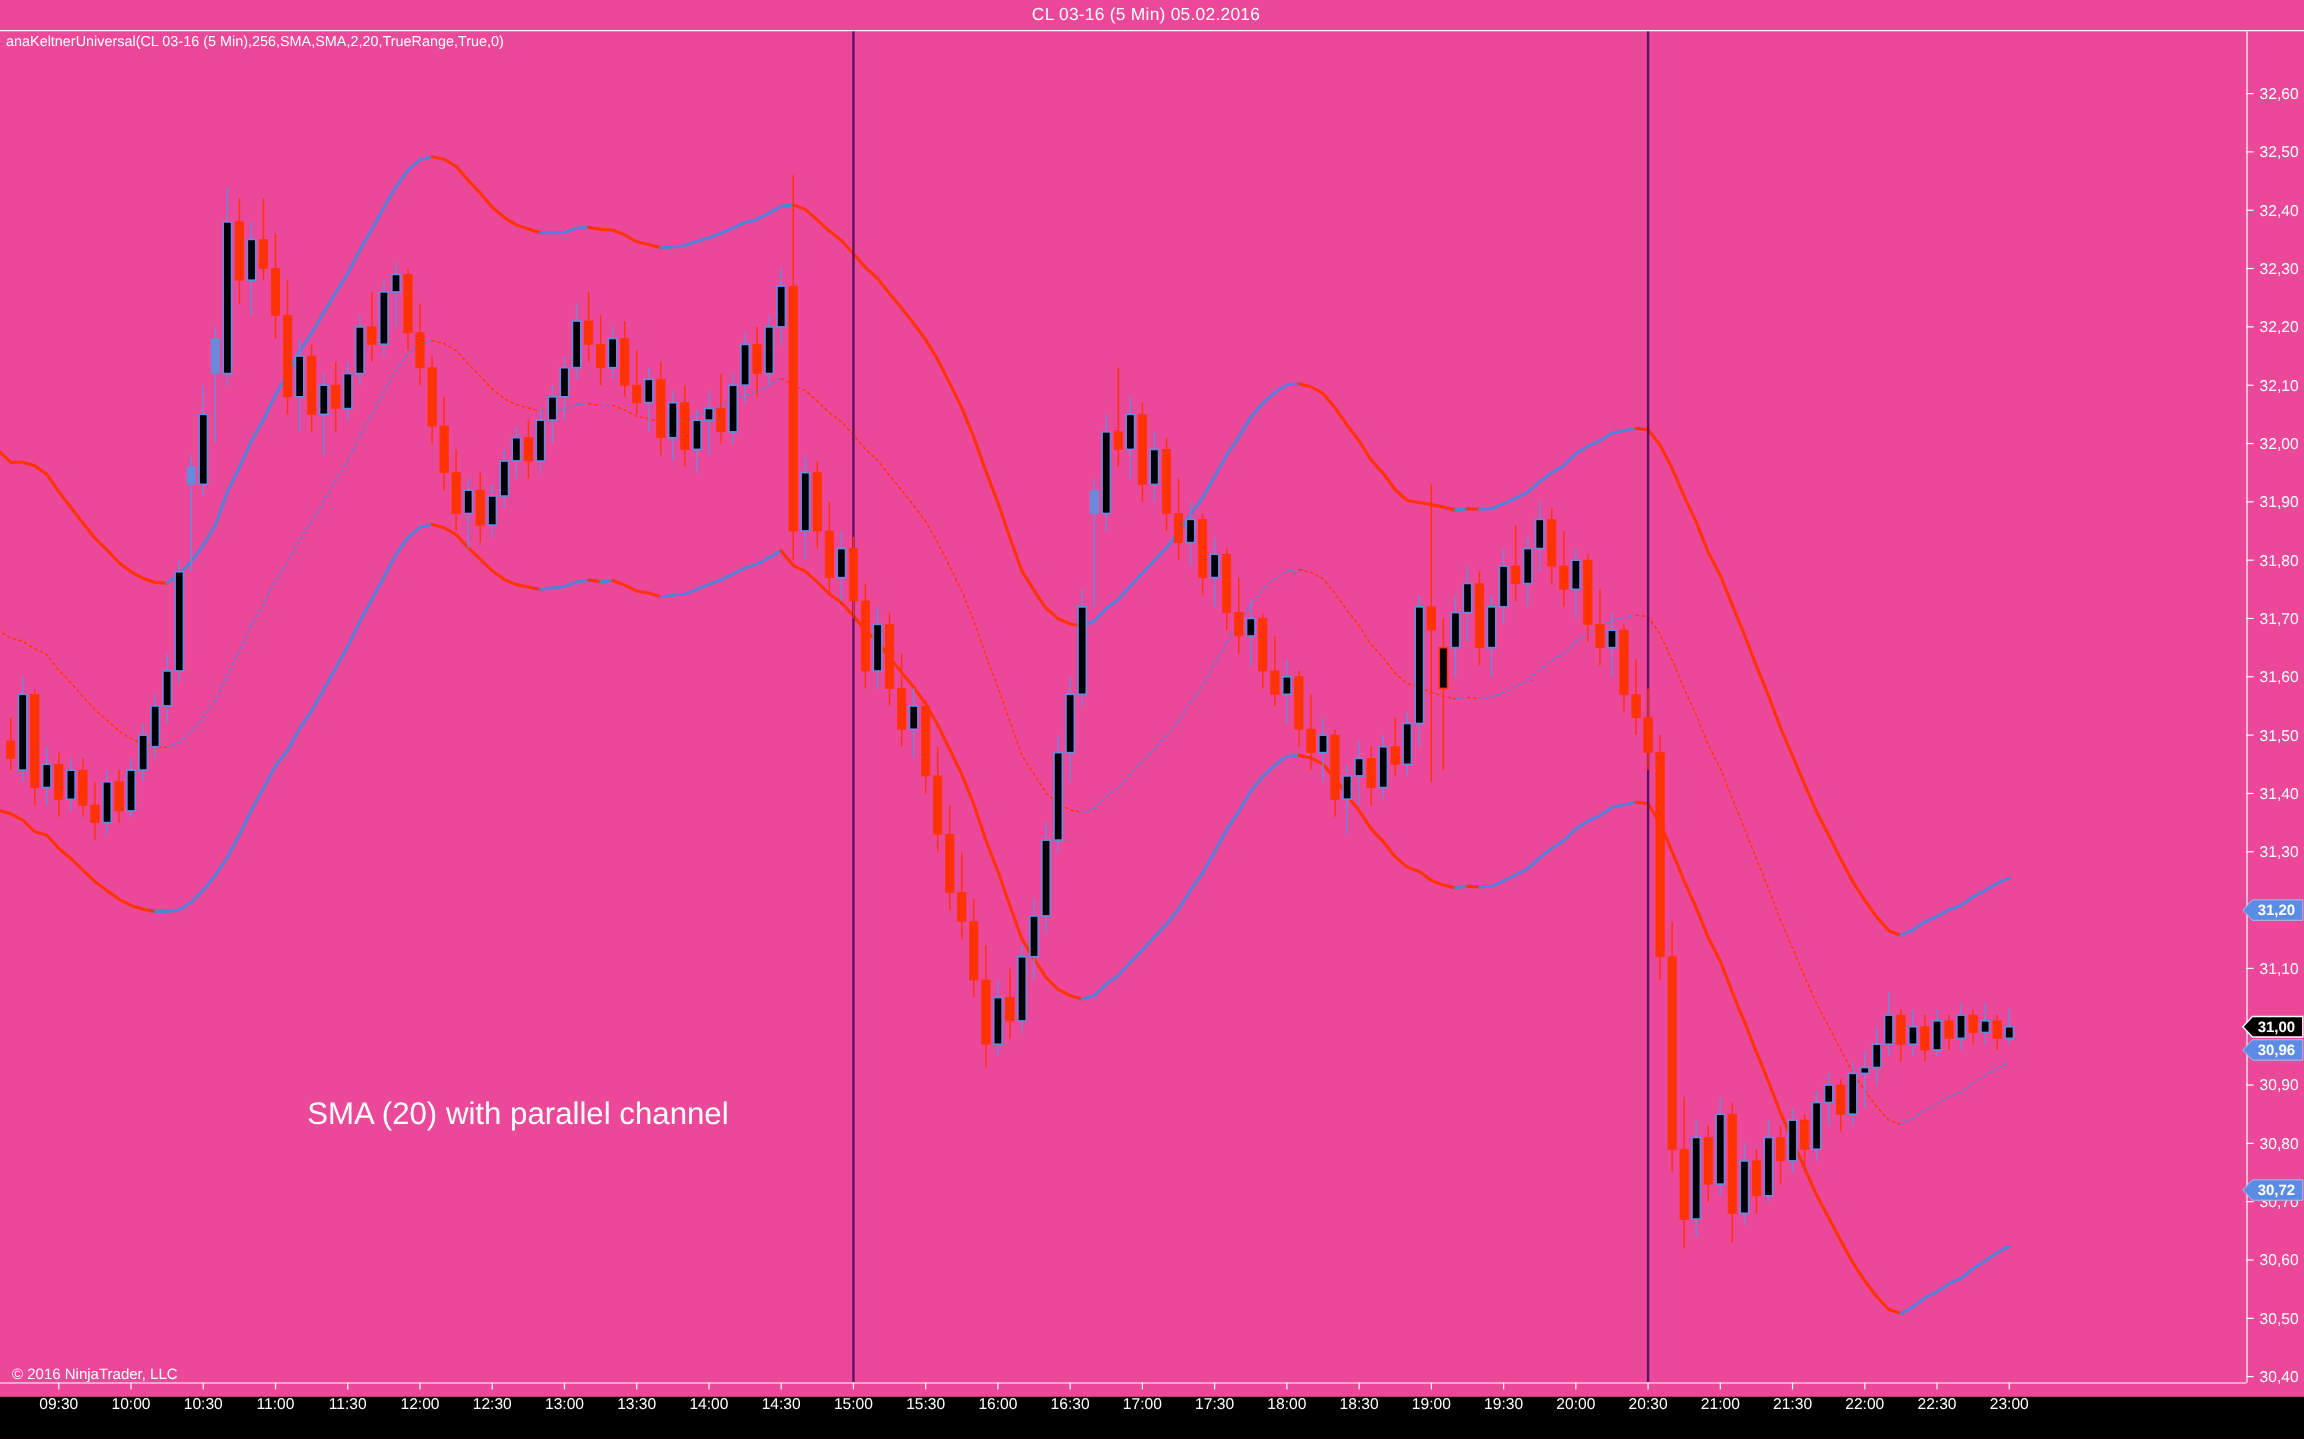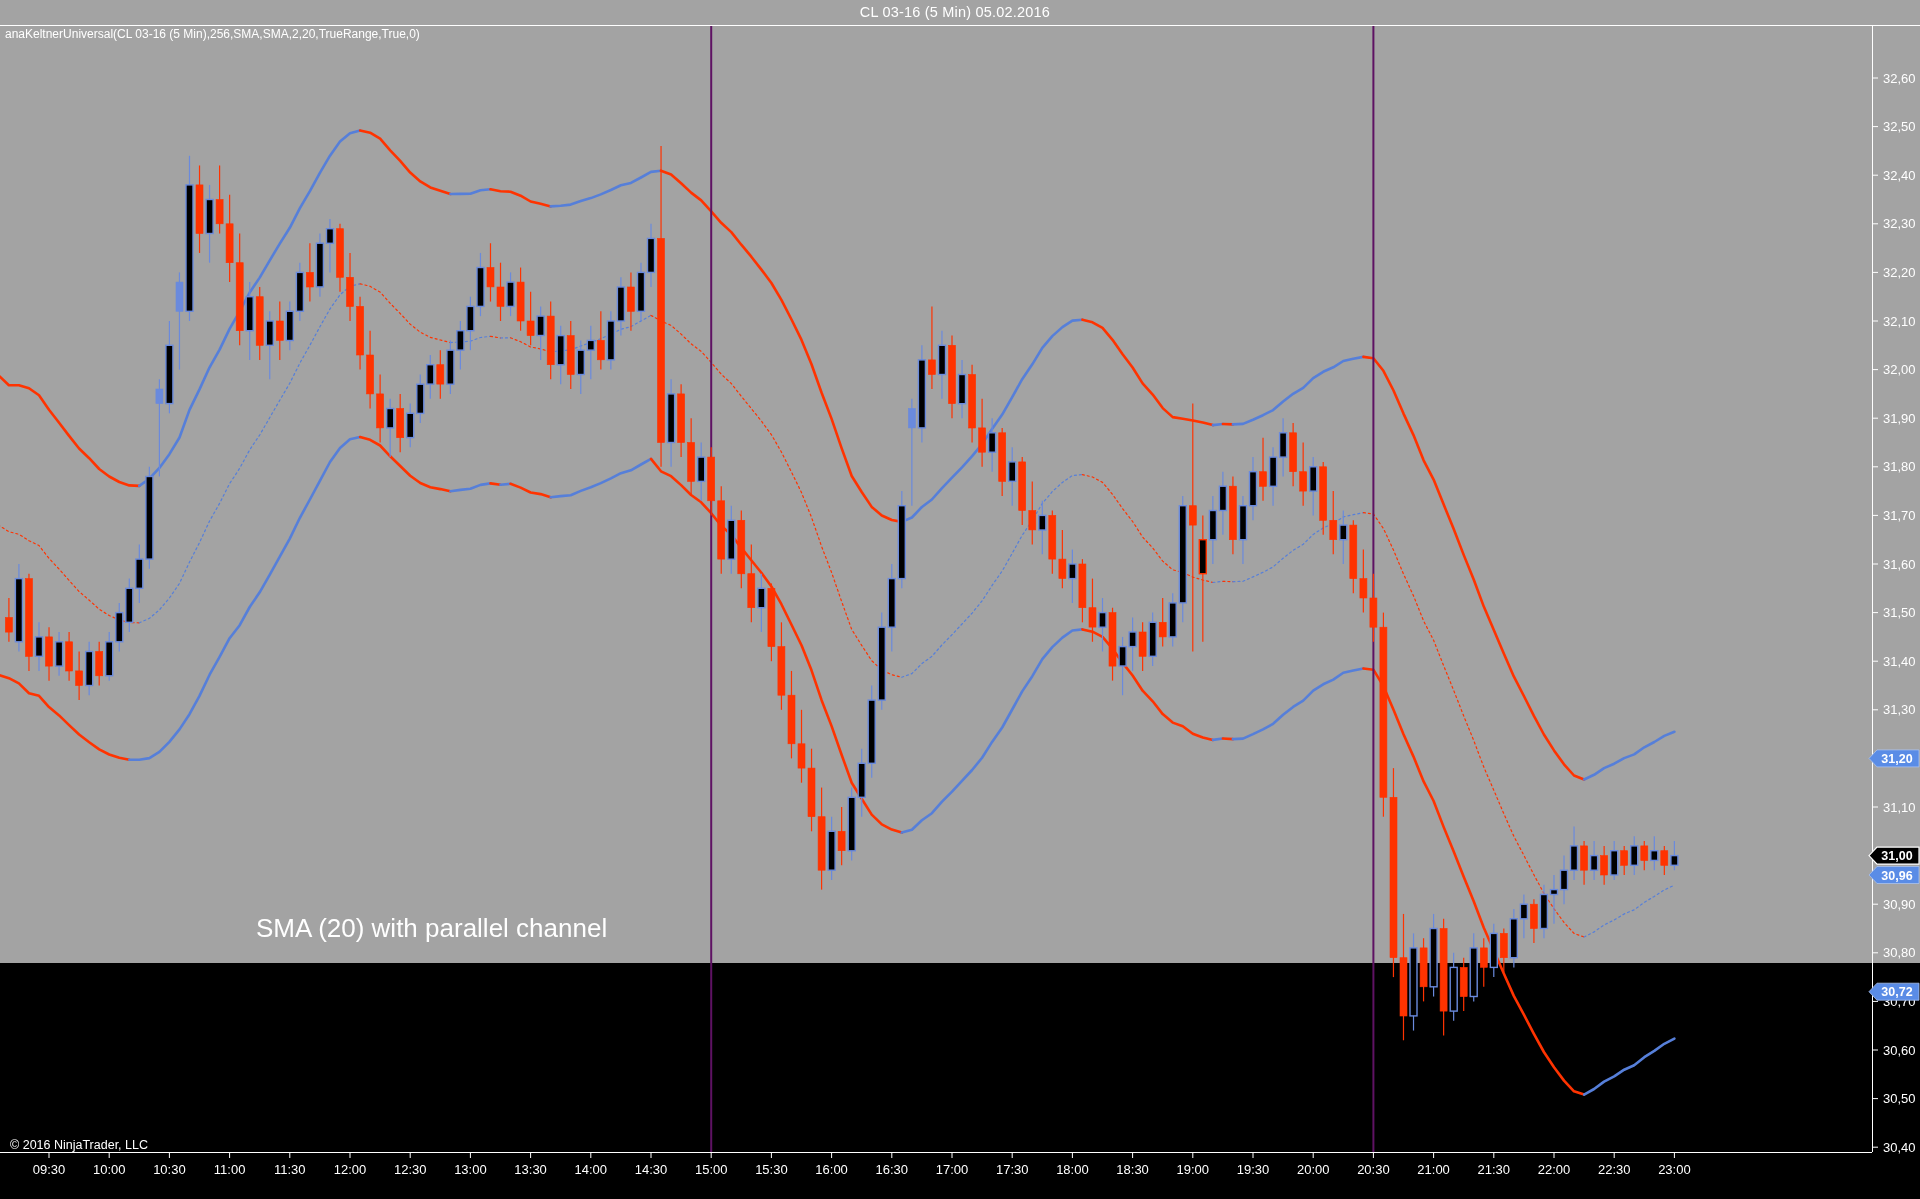--- a/index.html
+++ b/index.html
@@ -1,17 +1,17 @@
 <!DOCTYPE html>
 <html><head>
 <meta charset="utf-8">
 <style>
   html,body{margin:0;padding:0;background:#000;width:1920px;height:1199px;overflow:hidden;}
   body{font-family:"Liberation Sans",sans-serif;}
-  #stage{position:relative;width:1920px;height:963px;background:#a3a3a3;}
+  #stage{position:relative;width:1920px;height:1164px;background:#ec4899;}
   svg{position:absolute;top:0;left:0;}
   text{font-family:"Liberation Sans",sans-serif;fill:#ffffff;}
   .title-text{font-size:14.5px;letter-spacing:0.2px;}
   .ind-label{font-size:12px;}
   .copyright{font-size:12.5px;}
   .annotation{font-size:26px;}
   .axis-label{font-size:13px;}
   .badge-text{font-size:12.5px;font-weight:bold;}
 </style>
 </head>

